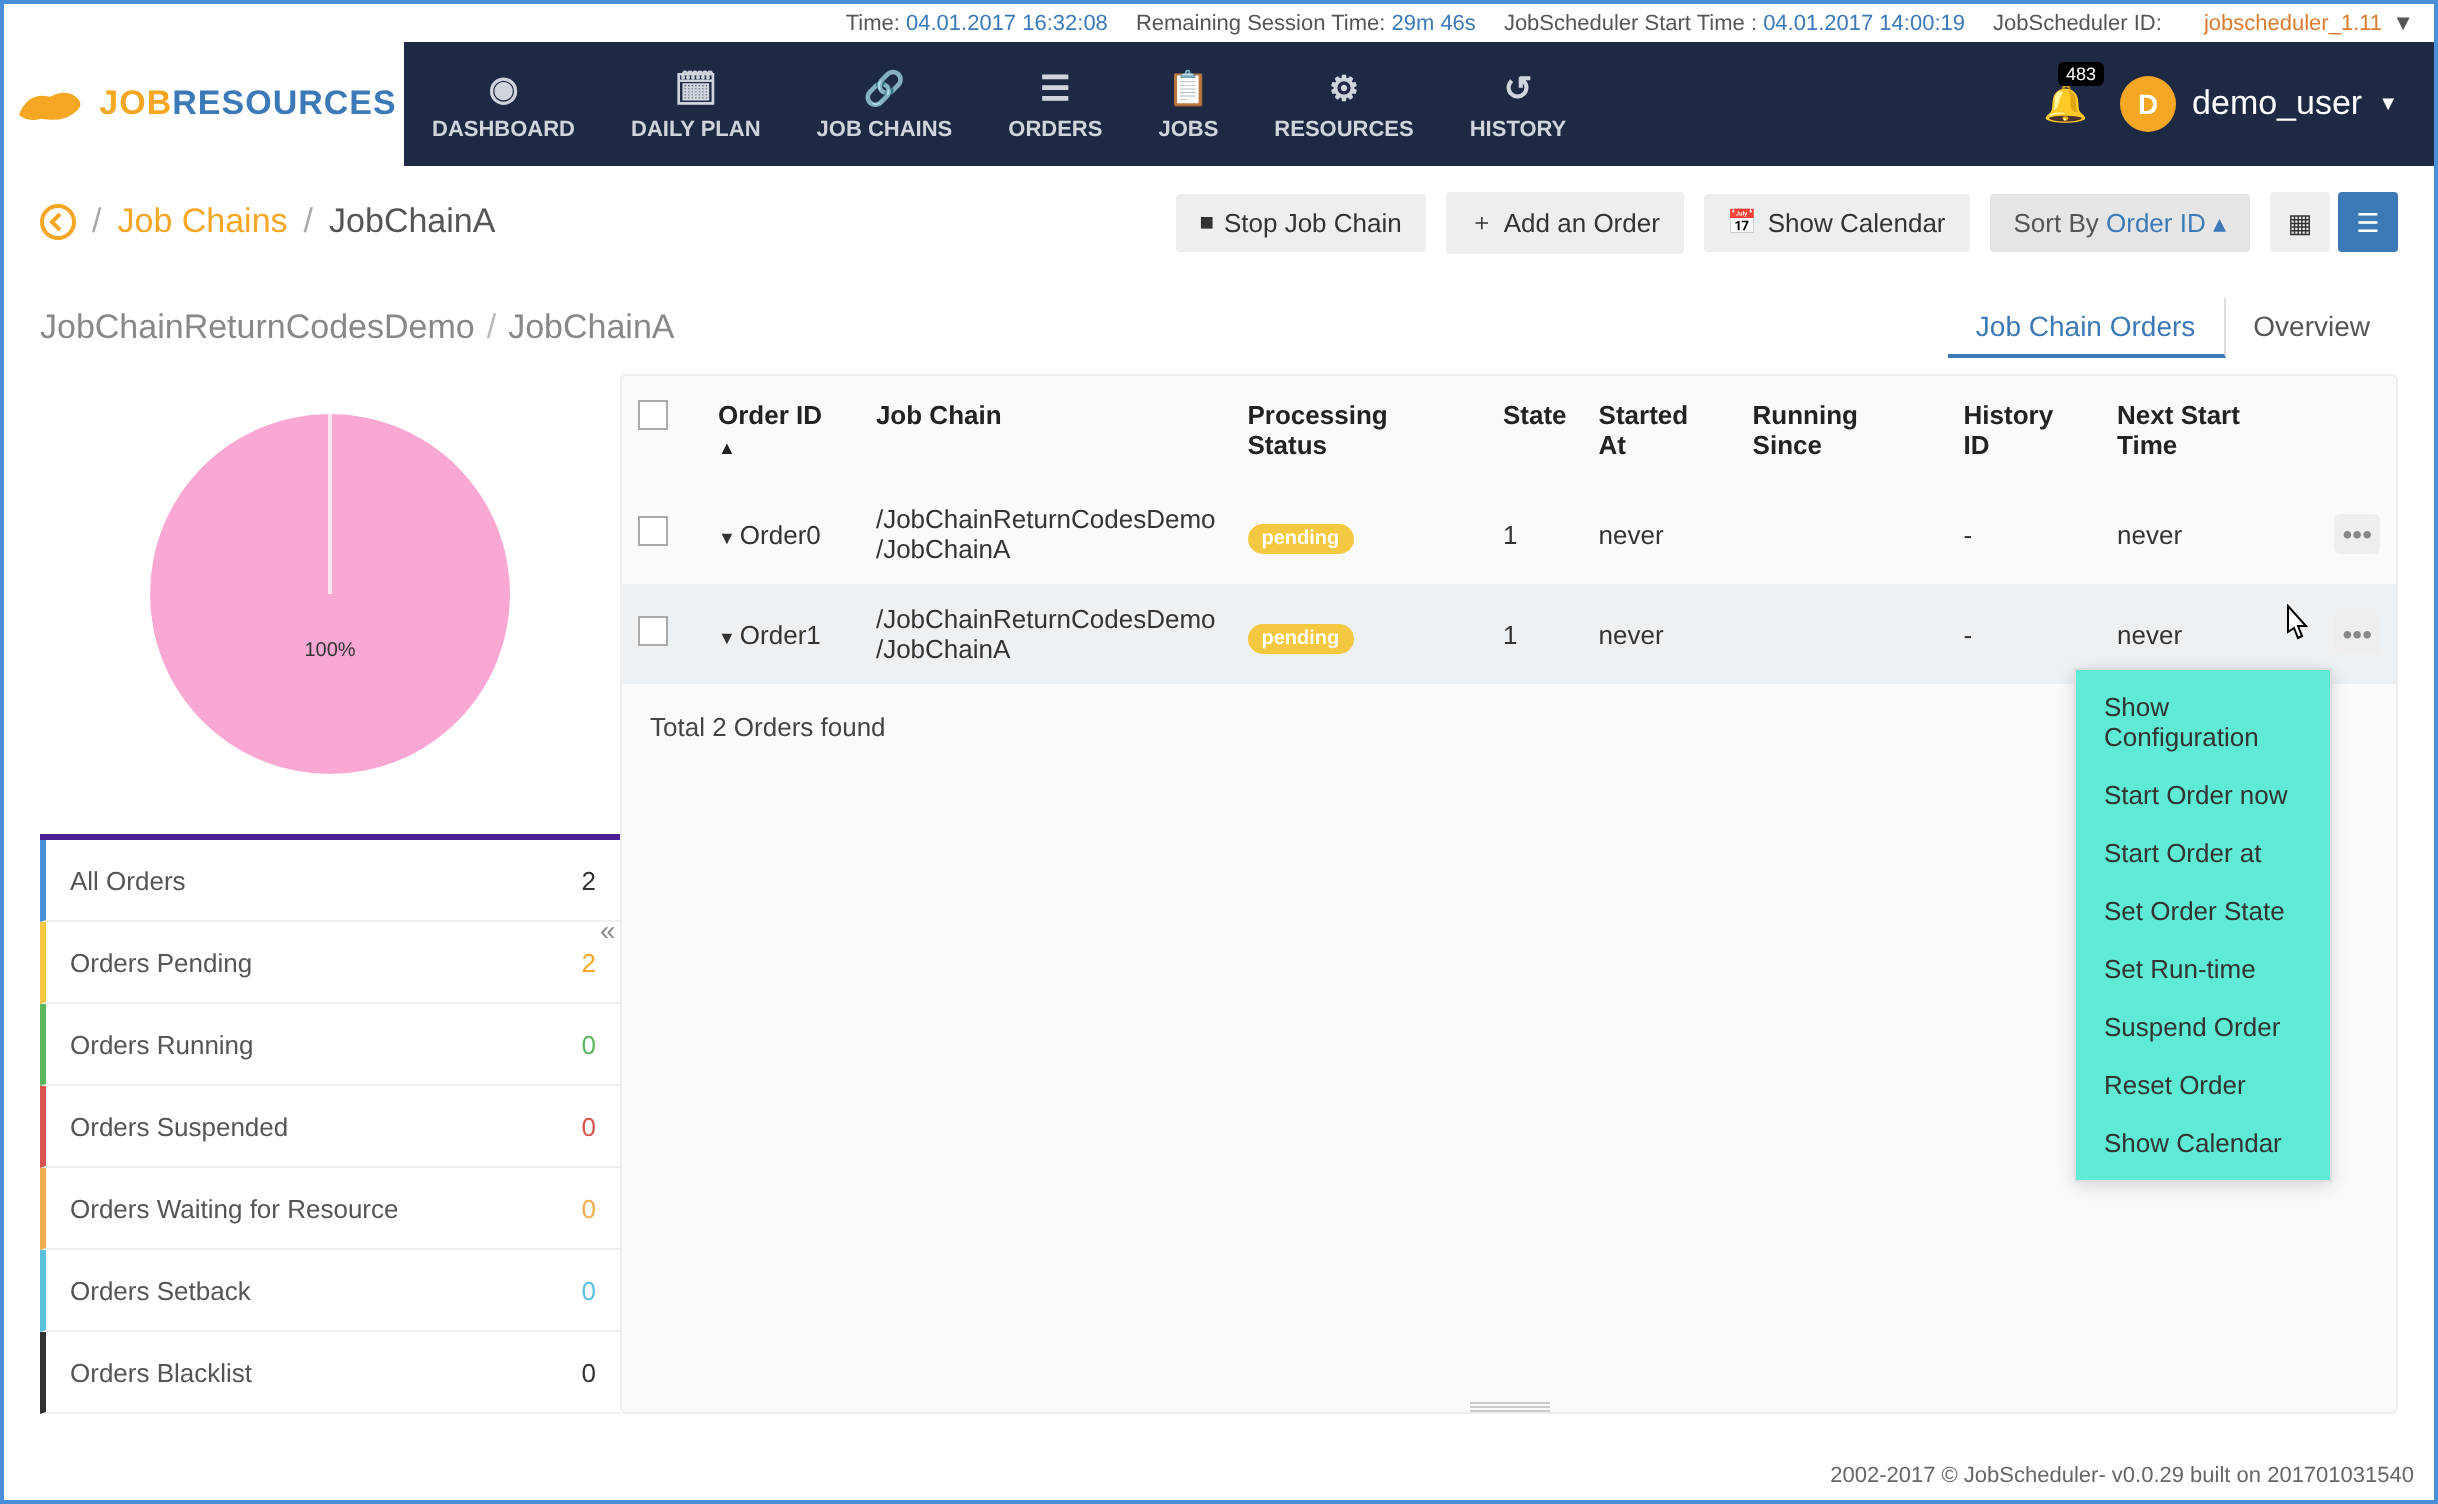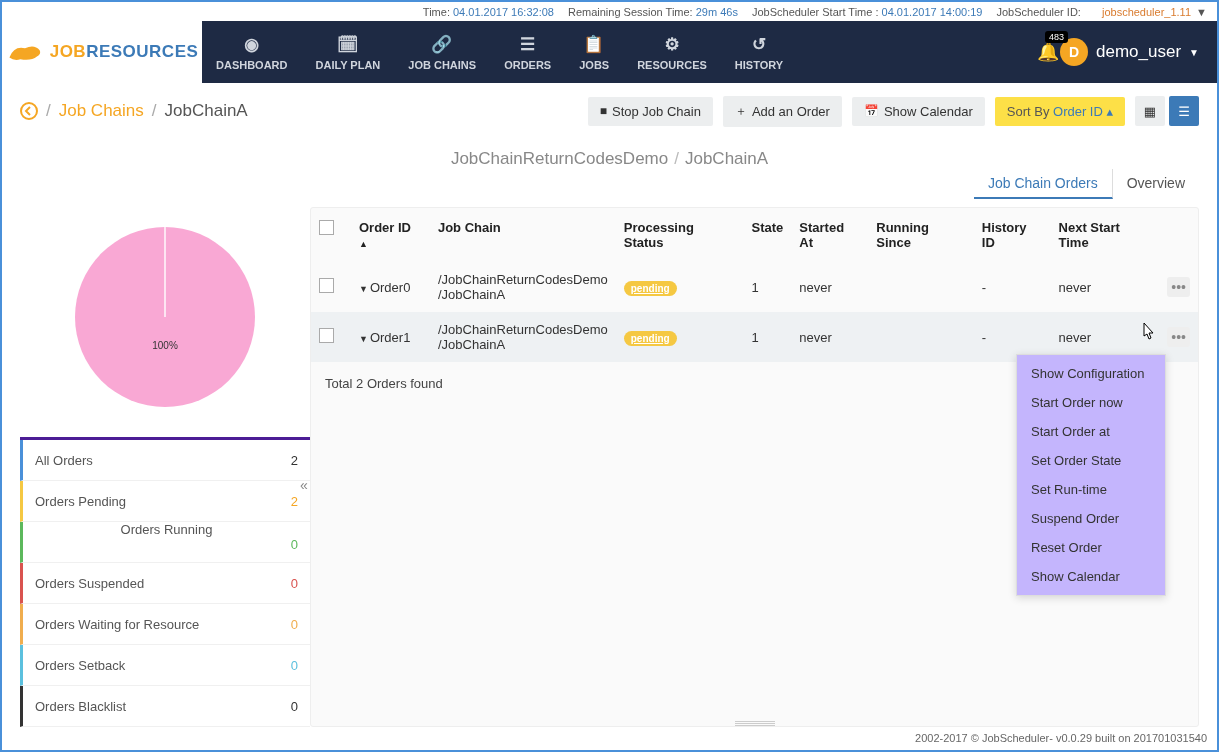--- a/index.html
+++ b/index.html
@@ -14,47 +14,47 @@
 
 .main-nav { height: 62px; background: #1e2a44; display: flex; align-items: center; color: #fff; }
 .logo-box { width: 200px; height: 62px; background: #fff; display: flex; align-items: center; justify-content: center; }
 .logo-rabbit { width: 38px; height: 22px; position: relative; }
 .logo-text { font-weight: bold; font-size: 17px; letter-spacing: 0.5px; margin-left: 6px; }
 .logo-text .j { color: #f5a623; }
 .logo-text .s { color: #3c7ab7; }
 .nav-items { display: flex; align-items: stretch; height: 62px; }
 .nav-item { display: flex; flex-direction: column; align-items: center; justify-content: center; padding: 0 14px; font-size: 11px; font-weight: 600; cursor: pointer; color: #d0d5dd; }
 .nav-item .icon { font-size: 17px; margin-bottom: 4px; }
-.nav-right { margin-left: auto; display: flex; align-items: center; padding-right: 18px; }
+.nav-right { margin-left: auto; display: flex; align-items: center; padding-right: 18px; gap: 16px; }
 .bell-box { position: relative; cursor: pointer; }
 .bell-badge { position: absolute; top: -10px; right: -8px; background: #000; color: #fff; font-size: 9px; padding: 1px 4px; border-radius: 3px; }
 .bell-icon { font-size: 18px; color: #fff; }
 .user-box { display: flex; align-items: center; gap: 8px; cursor: pointer; }
 .user-avatar { width: 28px; height: 28px; border-radius: 50%; background: #f5a623; color: #fff; display: flex; align-items: center; justify-content: center; font-weight: 600; font-size: 14px; }
 .user-name { color: #fff; font-size: 17px; }
 .user-caret { color: #fff; font-size: 10px; }
 
 
 .toolbar { height: 56px; display: flex; align-items: center; padding: 0 18px; background: #fff; }
 .breadcrumb { display: flex; align-items: center; gap: 8px; font-size: 17px; }
 .bc-back { color: #f5a623; font-size: 18px; cursor: pointer; }
 .bc-sep { color: #aaa; }
 .bc-link { color: #f5a623; cursor: pointer; }
 .bc-current { color: #555; }
 .toolbar-actions { margin-left: auto; display: flex; align-items: center; gap: 10px; }
 .btn { background: #eceeef; border: none; padding: 7px 12px; font-size: 13px; color: #333; cursor: pointer; border-radius: 2px; display: flex; align-items: center; gap: 5px; }
 .btn .bi { font-size: 12px; }
-.sort-box { font-size: 13px; color: #555; padding: 7px 12px; background: #fde047; border-radius: 2px; cursor: pointer; }
+.sort-box { font-size: 13px; color: #555; padding: 7px 12px; background: #e5e5e5; border-radius: 2px; cursor: pointer; }
 .sort-box .s-val { color: #3c7ab7; }
 .view-toggle { display: flex; gap: 4px; }
 .vt-btn { width: 30px; height: 30px; display: flex; align-items: center; justify-content: center; background: #eceeef; cursor: pointer; border-radius: 2px; }
 .vt-btn.active { background: #3c7ab7; color: #fff; }
 
 
-.subhead { display: flex; align-items: center; padding: 10px 18px 8px; flex-direction: column; }
+.subhead { display: flex; align-items: center; padding: 10px 18px 8px; }
 .subcrumb { font-size: 17px; color: #888; }
 .subcrumb .sep { margin: 0 6px; color: #bbb; }
 .subtabs { margin-left: auto; display: flex; gap: 0; font-size: 14px; }
 .subtab { padding: 6px 14px; color: #555; cursor: pointer; border-right: 1px solid #ddd; }
 .subtab:last-child { border-right: none; }
 .subtab.active { color: #3c7ab7; border-bottom: 2px solid #3c7ab7; }
 
 
 .content { display: flex; padding: 0 18px; gap: 0; position: relative; }
 .left-col { width: 290px; flex-shrink: 0; }
@@ -67,21 +67,21 @@
 .pie-label { position: absolute; top: 63%; left: 50%; transform: translateX(-50%); font-size: 10px; color: #333; }
 
 
 .status-list { border-top: 3px solid #4c1d95; }
 .status-row { display: flex; align-items: center; height: 41px; padding: 0 12px; border-left: 3px solid #ccc; border-bottom: 1px solid #f0f0f0; cursor: pointer; font-size: 13px; color: #555; }
 .status-row .cnt { margin-left: auto; font-weight: 500; }
 .sr-all { border-left-color: #4a90d9; }
 .sr-all .cnt { color: #333; }
 .sr-pending { border-left-color: #f5c842; }
 .sr-pending .cnt { color: #f5a623; }
-.sr-running { border-left-color: #5cb85c; flex-direction: column; }
+.sr-running { border-left-color: #5cb85c; }
 .sr-running .cnt { color: #5cb85c; }
 .sr-suspended { border-left-color: #d9534f; justify-content: flex-end; }
 .sr-suspended .cnt { color: #d9534f; }
 .sr-waiting { border-left-color: #f0ad4e; }
 .sr-waiting .cnt { color: #f0ad4e; }
 .sr-setback { border-left-color: #5bc0de; }
 .sr-setback .cnt { color: #5bc0de; }
 .sr-blacklist { border-left-color: #333; }
 .sr-blacklist .cnt { color: #333; }
 
@@ -89,27 +89,27 @@
 .collapse-handle { position: absolute; left: 298px; top: 270px; font-size: 14px; color: #888; cursor: pointer; }
 
 
 .orders-table { width: 100%; border-collapse: collapse; font-size: 13px; }
 .orders-table th { text-align: left; padding: 12px 8px; font-weight: 600; color: #222; vertical-align: top; }
 .orders-table td { padding: 10px 8px; vertical-align: middle; }
 .orders-table tbody tr.hov { background: #eef1f3; }
 .chk { width: 15px; height: 15px; border: 1px solid #aaa; background: #fff; display: inline-block; cursor: pointer; }
 .order-id-cell { cursor: pointer; }
 .order-caret { font-size: 9px; margin-right: 2px; }
-.badge-pending { background: #f5c842; color: #fff; font-size: 10px; padding: 2px 7px; border-radius: 9px; font-weight: 600; text-decoration: underline; }
+.badge-pending { background: #f5c842; color: #fff; font-size: 10px; padding: 2px 7px; border-radius: 9px; font-weight: 600; }
 .row-menu { cursor: pointer; color: #888; font-size: 14px; padding: 2px 4px; background: #eee; border-radius: 3px; }
 .th-sort-asc::after { content: " \25B2"; font-size: 9px; }
 .total-line { padding: 14px 14px; font-size: 13px; color: #444; }
 
 
-.ctx-menu { position: absolute; right: 32px; top: 146px; width: 150px; background: #c4b5fd; border: 1px solid #ddd; box-shadow: 0 2px 8px rgba(0,0,0,0.15); z-index: 50; padding: 4px 0; }
+.ctx-menu { position: absolute; right: 32px; top: 146px; width: 129px; background: #5eead4; border: 1px solid #ddd; box-shadow: 0 2px 8px rgba(0,0,0,0.15); z-index: 50; padding: 4px 0; }
 .ctx-item { padding: 7px 14px; font-size: 13px; color: #333; cursor: pointer; }
 
 
 .cursor-overlay { position: absolute; right: 40px; top: 114px; font-size: 18px; pointer-events: none; z-index: 60; }
 
 
 .drag-handle { position: absolute; bottom: 0; left: 50%; transform: translateX(-50%); width: 40px; height: 6px; display: flex; flex-direction: column; gap: 1px; justify-content: center; cursor: ns-resize; }
 .drag-handle div { height: 1px; background: #ccc; }
 
 

